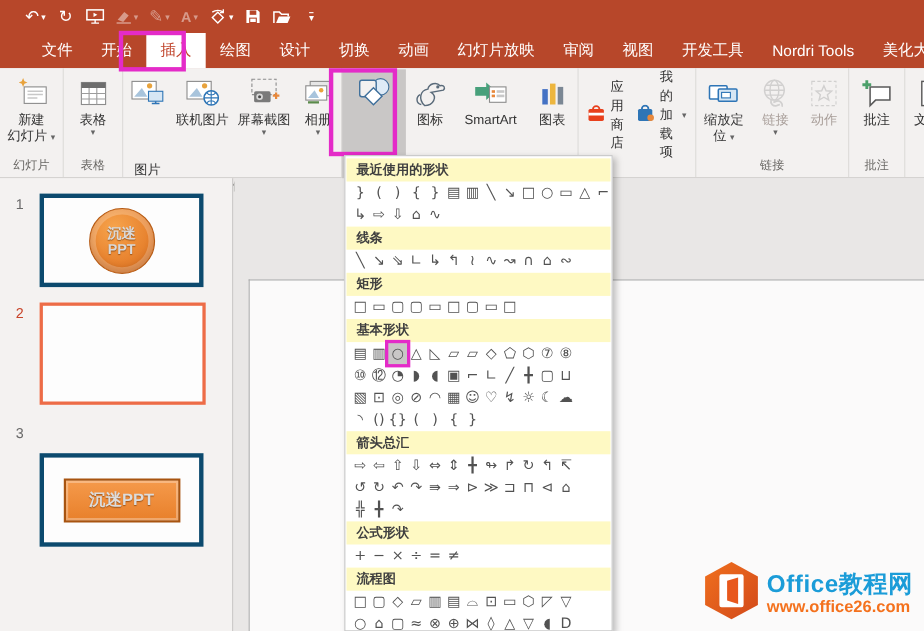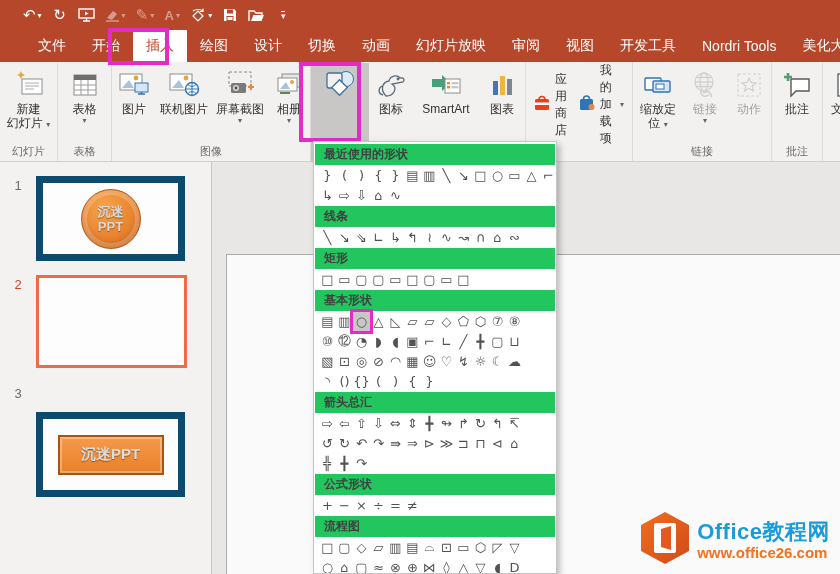--- a/index.html
+++ b/index.html
@@ -50,21 +50,21 @@
   .annobox{position:absolute;border:4px solid var(--anno);pointer-events:none;z-index:30;}
   #anno-insert{left:108px;top:28px;width:61px;height:37px;}
   #anno-shapes{left:299px;top:62px;width:62px;height:80px;}
 
   
   .content{position:absolute;left:0;top:162px;width:840px;height:412px;}
   .thumbpanel{position:absolute;left:0;top:0;width:212px;height:412px;background:#F4F2F1;border-right:1px solid #C9C7C6;}
   .thumbrow{position:absolute;left:0;display:flex;}
   .thumbnum{width:36px;text-align:center;font-size:13px;color:#6A6A6A;padding-top:2px;}
   .thumbnum.sel{color:#C8442A;}
-  .thumb{background:#FDFDFD;border:7px solid #0c4a6e;position:relative;}
+  .thumb{background:#FDFDFD;border:4px solid #0c4a6e;position:relative;}
   .thumb.selected{border:3px solid var(--sel);}
   .badge-circle{position:absolute;left:50%;top:50%;transform:translate(-50%,-50%);
     width:60px;height:60px;border-radius:50%;
     background:radial-gradient(circle at 38% 30%,#F7A44C,#E88430 55%,#D0671B);
     border:1px solid #B55A14;
     box-shadow:inset 0 0 0 5px rgba(255,255,255,.22), inset 0 -4px 6px rgba(140,60,0,.35);
     display:flex;flex-direction:column;align-items:center;justify-content:center;}
   .badge-circle span{color:#D9D9D9;font-weight:bold;font-size:13px;line-height:15px;
     text-shadow:0 1px 1px rgba(90,40,0,.55);}
   .rect-button{position:absolute;left:50%;top:50%;transform:translate(-50%,-50%);
@@ -73,21 +73,21 @@
     display:flex;align-items:center;justify-content:center;}
   .rect-button span{color:#DCDCDC;font-weight:bold;font-size:15px;text-shadow:0 1px 1px rgba(90,40,0,.55);}
 
   .canvas{position:absolute;left:213px;top:0;width:627px;height:412px;background:#E9E7E6;}
   .slide-canvas{position:absolute;left:13px;top:92px;width:614px;height:320px;
     background:#FBFAFA;border:1px solid #ABABAB;border-right:none;border-bottom:none;}
 
   
   .shapes-menu{position:absolute;left:313px;top:141px;width:244px;height:433px;background:#FFFFFF;
     border:1px solid #C6C6C6;box-shadow:3px 3px 6px rgba(0,0,0,.25);z-index:40;overflow:hidden;padding-top:1px;}
-  .sec-header{background:#22c55e;height:21px;line-height:21px;padding-left:9px;
+  .sec-header{background:#fef9c3;height:21px;line-height:21px;padding-left:9px;
     font-size:12px;font-weight:bold;color:#404040;margin:1px 1px 0 1px;}
   .sec-row{display:flex;padding-left:5px;height:20px;align-items:center;}
   .cell{width:17px;height:19px;display:flex;align-items:center;justify-content:center;
     font-size:13px;color:#525252;font-family:"DejaVu Sans",sans-serif;flex:none;}
   .cell.hl{background:#C9C7C6;box-shadow:0 0 0 3px var(--anno);position:relative;z-index:2;}
 
   
   .watermark{position:absolute;right:10px;bottom:4px;display:flex;align-items:center;gap:6px;z-index:20;}
   .wm-text{display:flex;flex-direction:column;line-height:1;}
   .wm-title{color:#1B9CD8;font-weight:bold;font-size:22px;letter-spacing:0.5px;}
@@ -201,21 +201,21 @@
         </span>
         <span class="blabel"><span>表格</span></span>
         <span class="dd">▾</span>
       </div>
     </div>
     <div class="group-label">表格</div>
   </div>
 
   <div class="group">
     <div class="group-buttons">
-      <div class="bigbtn" style="width:44px;">
+      <div class="bigbtn" style="width:44px;gap:45px;">
         <span class="bicon">
           <svg width="32" height="30" viewBox="0 0 32 30">
               <rect x="2" y="4" width="22" height="16" fill="#fff" stroke="#8C8C8C"></rect>
               <circle cx="18" cy="8" r="2.4" fill="#E8A33D"></circle>
               <path d="M4 18 L11 10 L16 18 Z" fill="#A8C4DC"></path>
               <rect x="17" y="13" width="13" height="9" fill="#D6E6F4" stroke="#2E75B6"></rect>
               <path d="M20 24 H27 M23.5 22 V24" stroke="#2E75B6" stroke-width="1.4"></path>
             </svg>
         </span>
         <span class="blabel"><span>图片</span></span>

